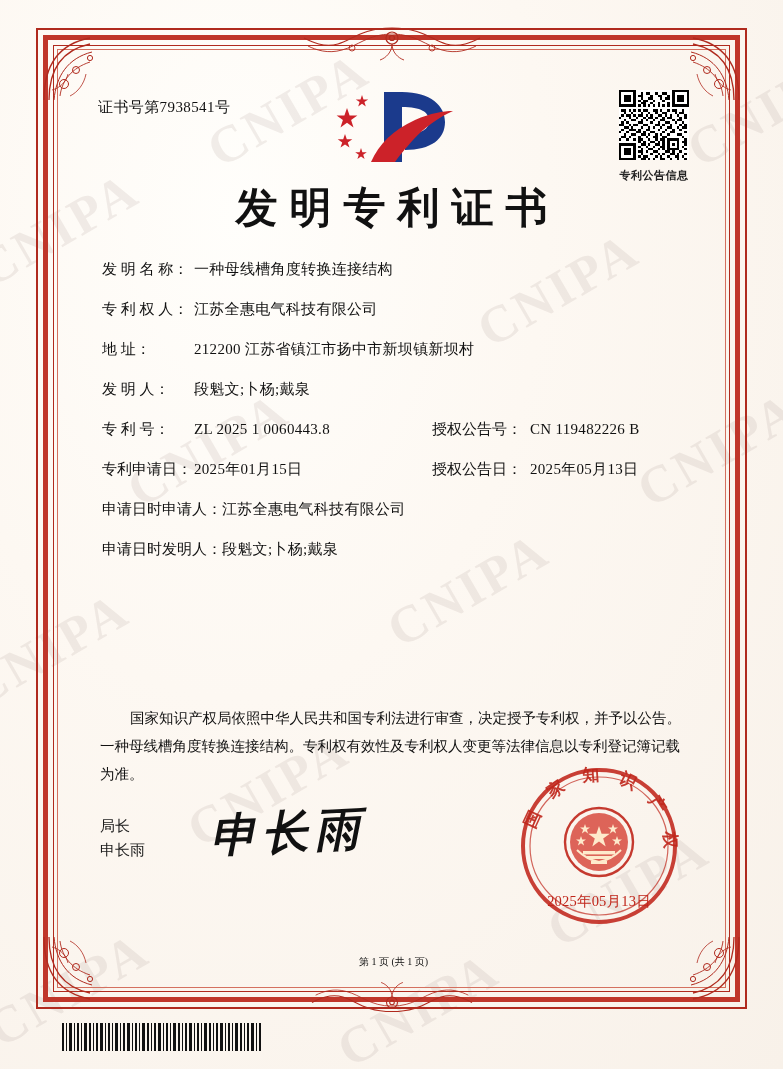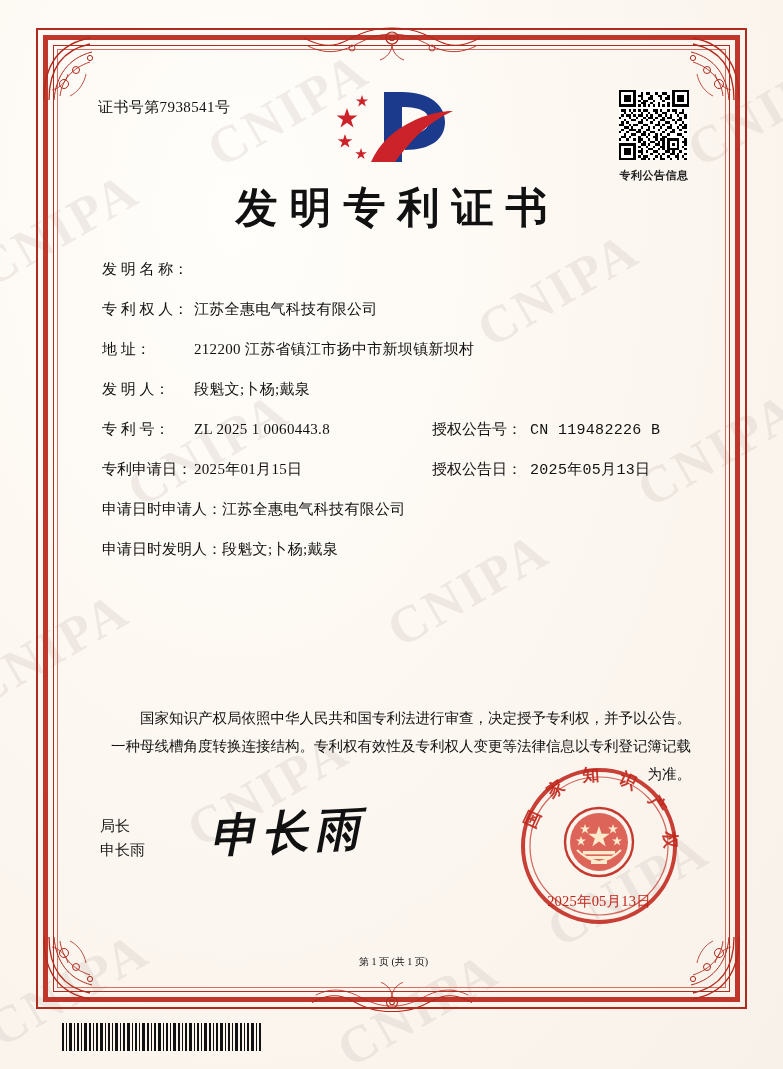--- a/index.html
+++ b/index.html
@@ -187,21 +187,20 @@
   .col-a {
     display: flex;
     align-items: baseline;
     width: 330px;
     flex: 0 0 330px;
   }
   .col-b {
     display: flex;
     align-items: baseline;
     flex: 1 1 auto;
-    font-family: Liberation Mono, monospace;
   }
   .lbl2 {
     flex: 0 0 auto;
     width: 92px;
     white-space: nowrap;
   }
   .lbl3 {
     flex: 0 0 auto;
     width: 98px;
     white-space: nowrap;
@@ -209,21 +208,21 @@
 
   .statement {
     position: absolute;
     left: 30px;
     right: 22px;
     top: 640px;
     font-size: 14.5px;
     line-height: 28px;
     color: #111;
   }
-  .statement p { margin: 0; text-align: right; }
+  .statement p { margin: 0; }
   .statement p.indent { text-indent: 30px; }
 
   .sign-area {
     position: absolute;
     left: 30px;
     top: 750px;
     font-size: 15px;
     line-height: 24px;
   }
   .signature {
@@ -621,20 +620,21 @@
       </svg>
       <div class="qr-caption">专利公告信息</div>
     </div>
 
     <div class="title">发明专利证书</div>
 
     <div class="fields">
 
       <div class="row">
         <span class="lbl">发 明 名 称：</span>
+        <span class="val">一种母线槽角度转换连接结构</span>
       </div>
 
       <div class="row" style="margin-top:8px;">
         <span class="lbl">专 利 权 人：</span>
         <span class="val">江苏全惠电气科技有限公司</span>
       </div>
 
       <div class="row">
         <span class="lbl">地        址：</span>
         <span class="val">212200 江苏省镇江市扬中市新坝镇新坝村</span>

